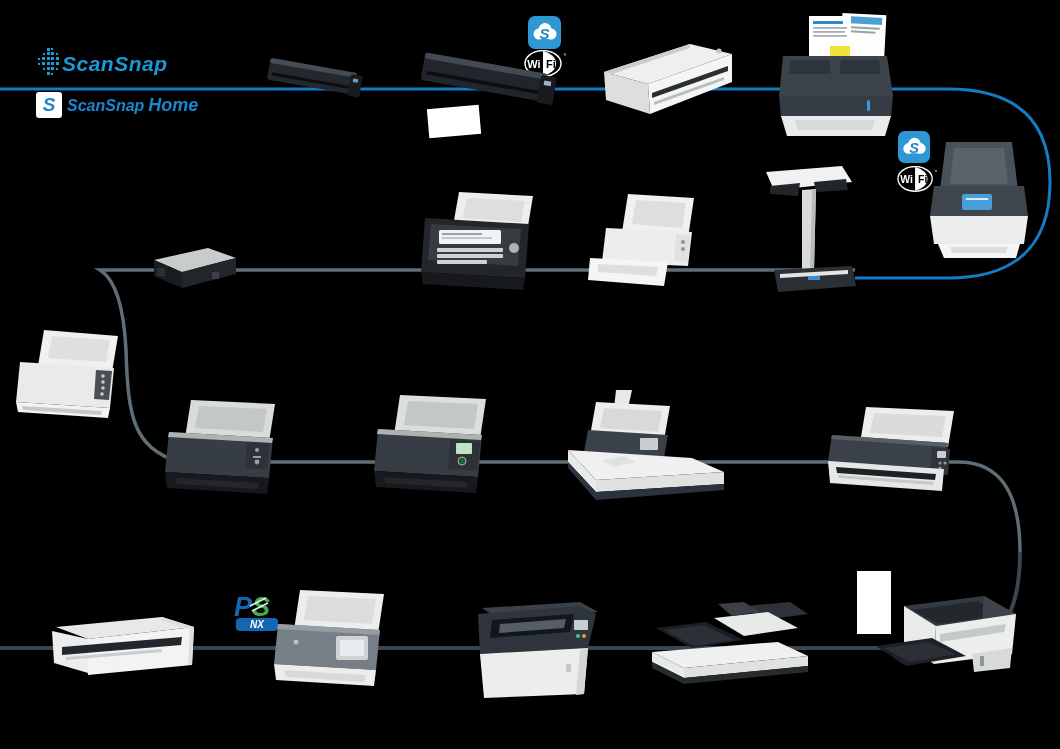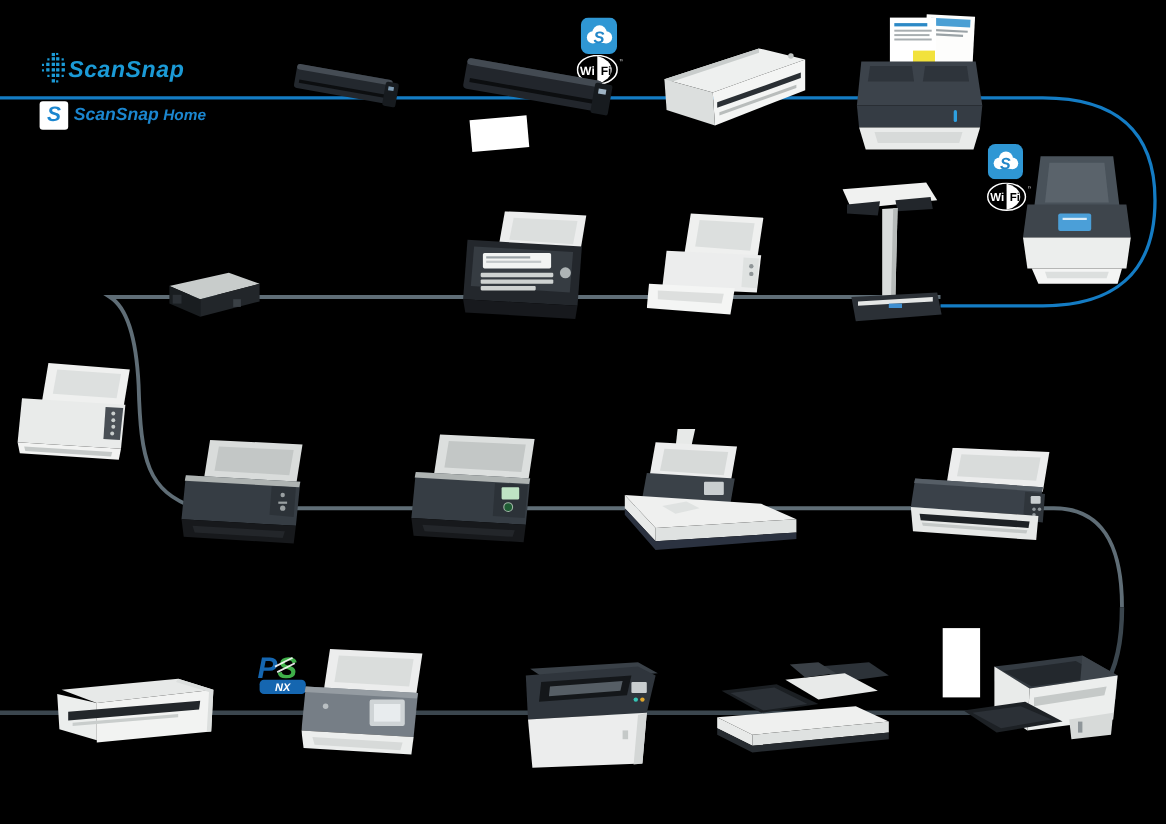--- a/index.html
+++ b/index.html
@@ -8,21 +8,21 @@
   .layer{position:absolute;left:0;top:0;}
   .product{position:absolute;}
   .product svg{display:block;width:100%;height:100%;}
   .wordmark{position:absolute;font-weight:bold;font-style:italic;letter-spacing:.5px;white-space:nowrap;}
   .scansnap-main{left:62px;top:52px;font-size:21px;color:#1b9ad6;}
   .home-row{left:36px;top:92px;display:flex;align-items:center;gap:5px;position:absolute;}
   .home-icon{width:26px;height:26px;background:#fff;border-radius:3px;display:flex;
              align-items:center;justify-content:center;color:#1b86cf;font-weight:bold;
              font-style:italic;font-size:19px;}
   .home-text{font-weight:bold;font-style:italic;color:#1b86cf;font-size:16px;white-space:nowrap;}
-  .home-suffix{font-size:14px;margin-left:4px;}
+  .home-suffix{font-size:18px;margin-left:4px;}
   .badge{position:absolute;}
   .sheet{position:absolute;background:#fff;}
 </style>
 </head>
 <body>
 
 <div class="stage">
 
   <svg class="layer" width="1060" height="749">
     <path d="M0,89 H948 C1012,89 1050,117 1050,182 C1050,249 1012,278 948,278 H855" fill="none" stroke="#147cc4" stroke-width="3"></path>

